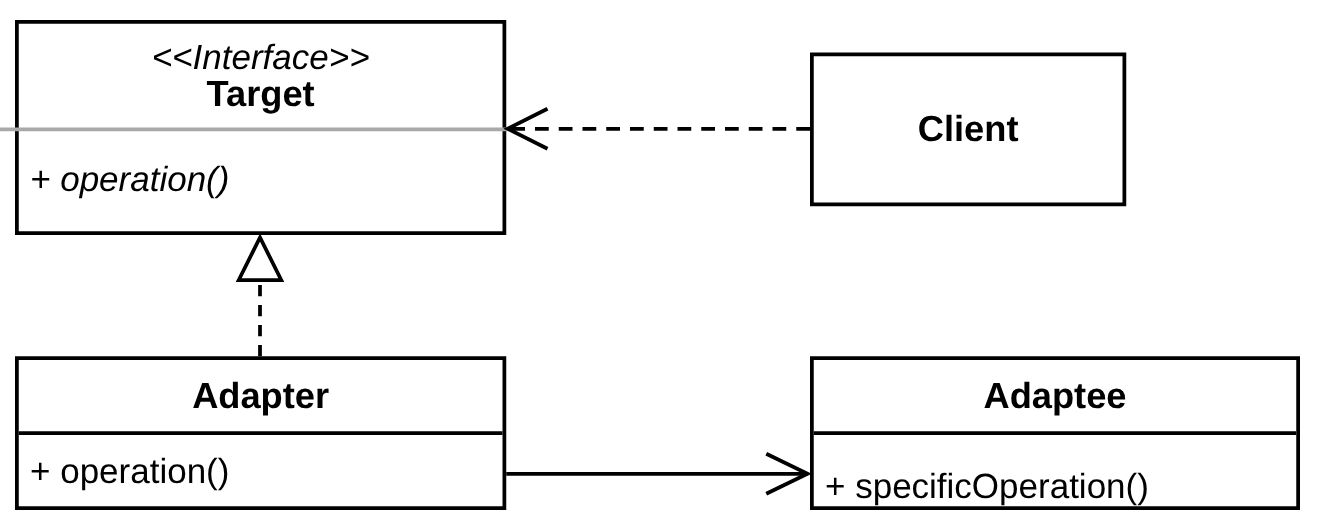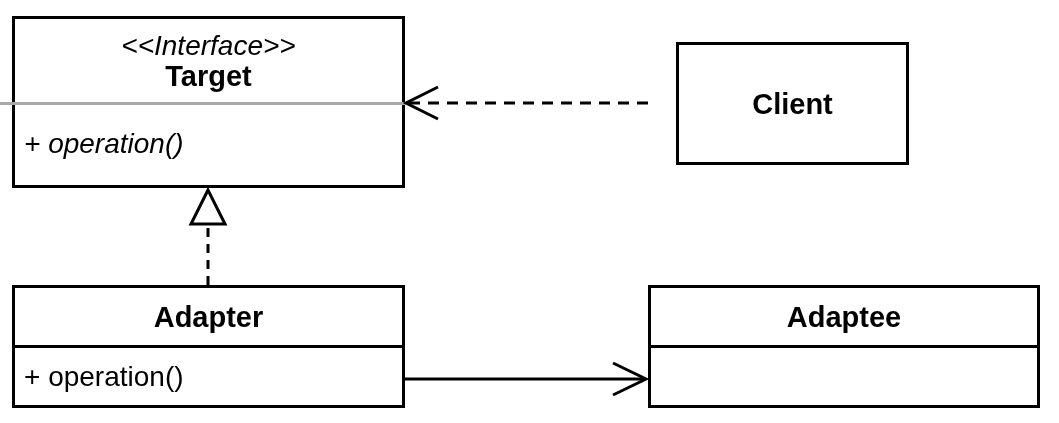--- a/index.html
+++ b/index.html
@@ -62,21 +62,21 @@
   #target-separator {
     position: absolute;
     left: 0; top: 102px;
     width: 406px; height: 3px;
     background: var(--separator);
     z-index: 4;
   }
 
   
   #client-box {
-    left: 676px; top: 42px; width: 233px; height: 123px;
+    left: 648px; top: 42px; width: 253px; height: 123px;
     justify-content: center; align-items: center;
   }
 
   
   #adapter-box { left: 12px; top: 285px; width: 393px; height: 123px; }
   #adaptee-box { left: 648px; top: 285px; width: 392px; height: 123px; gap: 24px; }
   #adapter-box .box-header, #adaptee-box .box-header {
     height: 60px;
     border-bottom: 3px solid var(--line);
     align-items: center;
@@ -126,20 +126,23 @@
     </div>
     <div class="box-body">
       <span>+ operation()</span>
     </div>
   </div>
 
   <div class="uml-box" id="adaptee-box">
     <div class="box-header">
       <div class="class-name">Adaptee</div>
     </div>
+    <div class="box-body">
+      <span>+ specificOperation()</span>
+    </div>
   </div>
 
   <svg class="arrows" viewBox="0 0 1059 423">
 
     <g>
       <line class="stroke dashed-dep" x1="648" y1="103" x2="409" y2="103"></line>
       <polyline class="stroke" points="438,87 406,103 438,119"></polyline>
     </g>
 
     <g>

